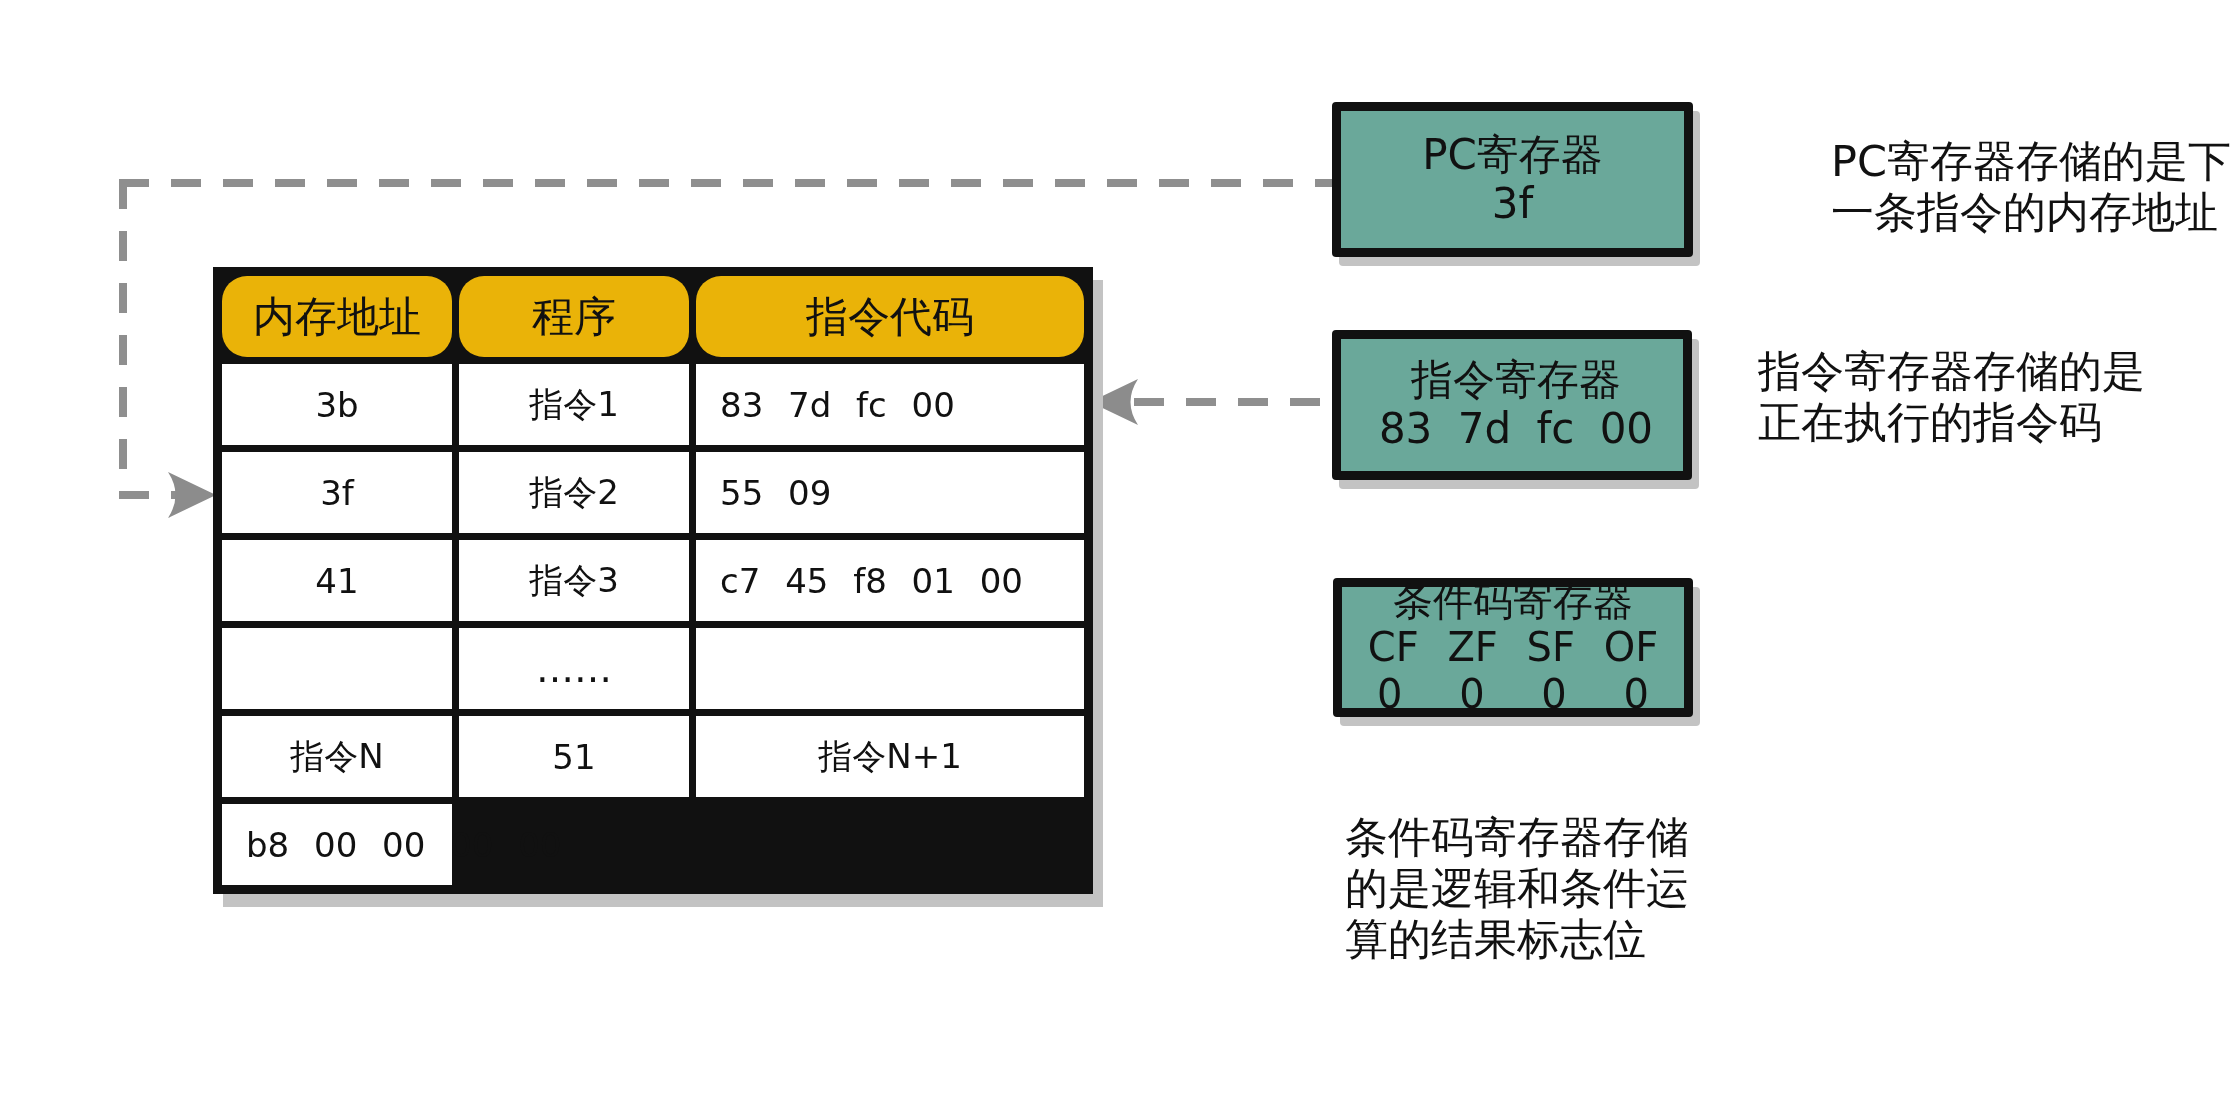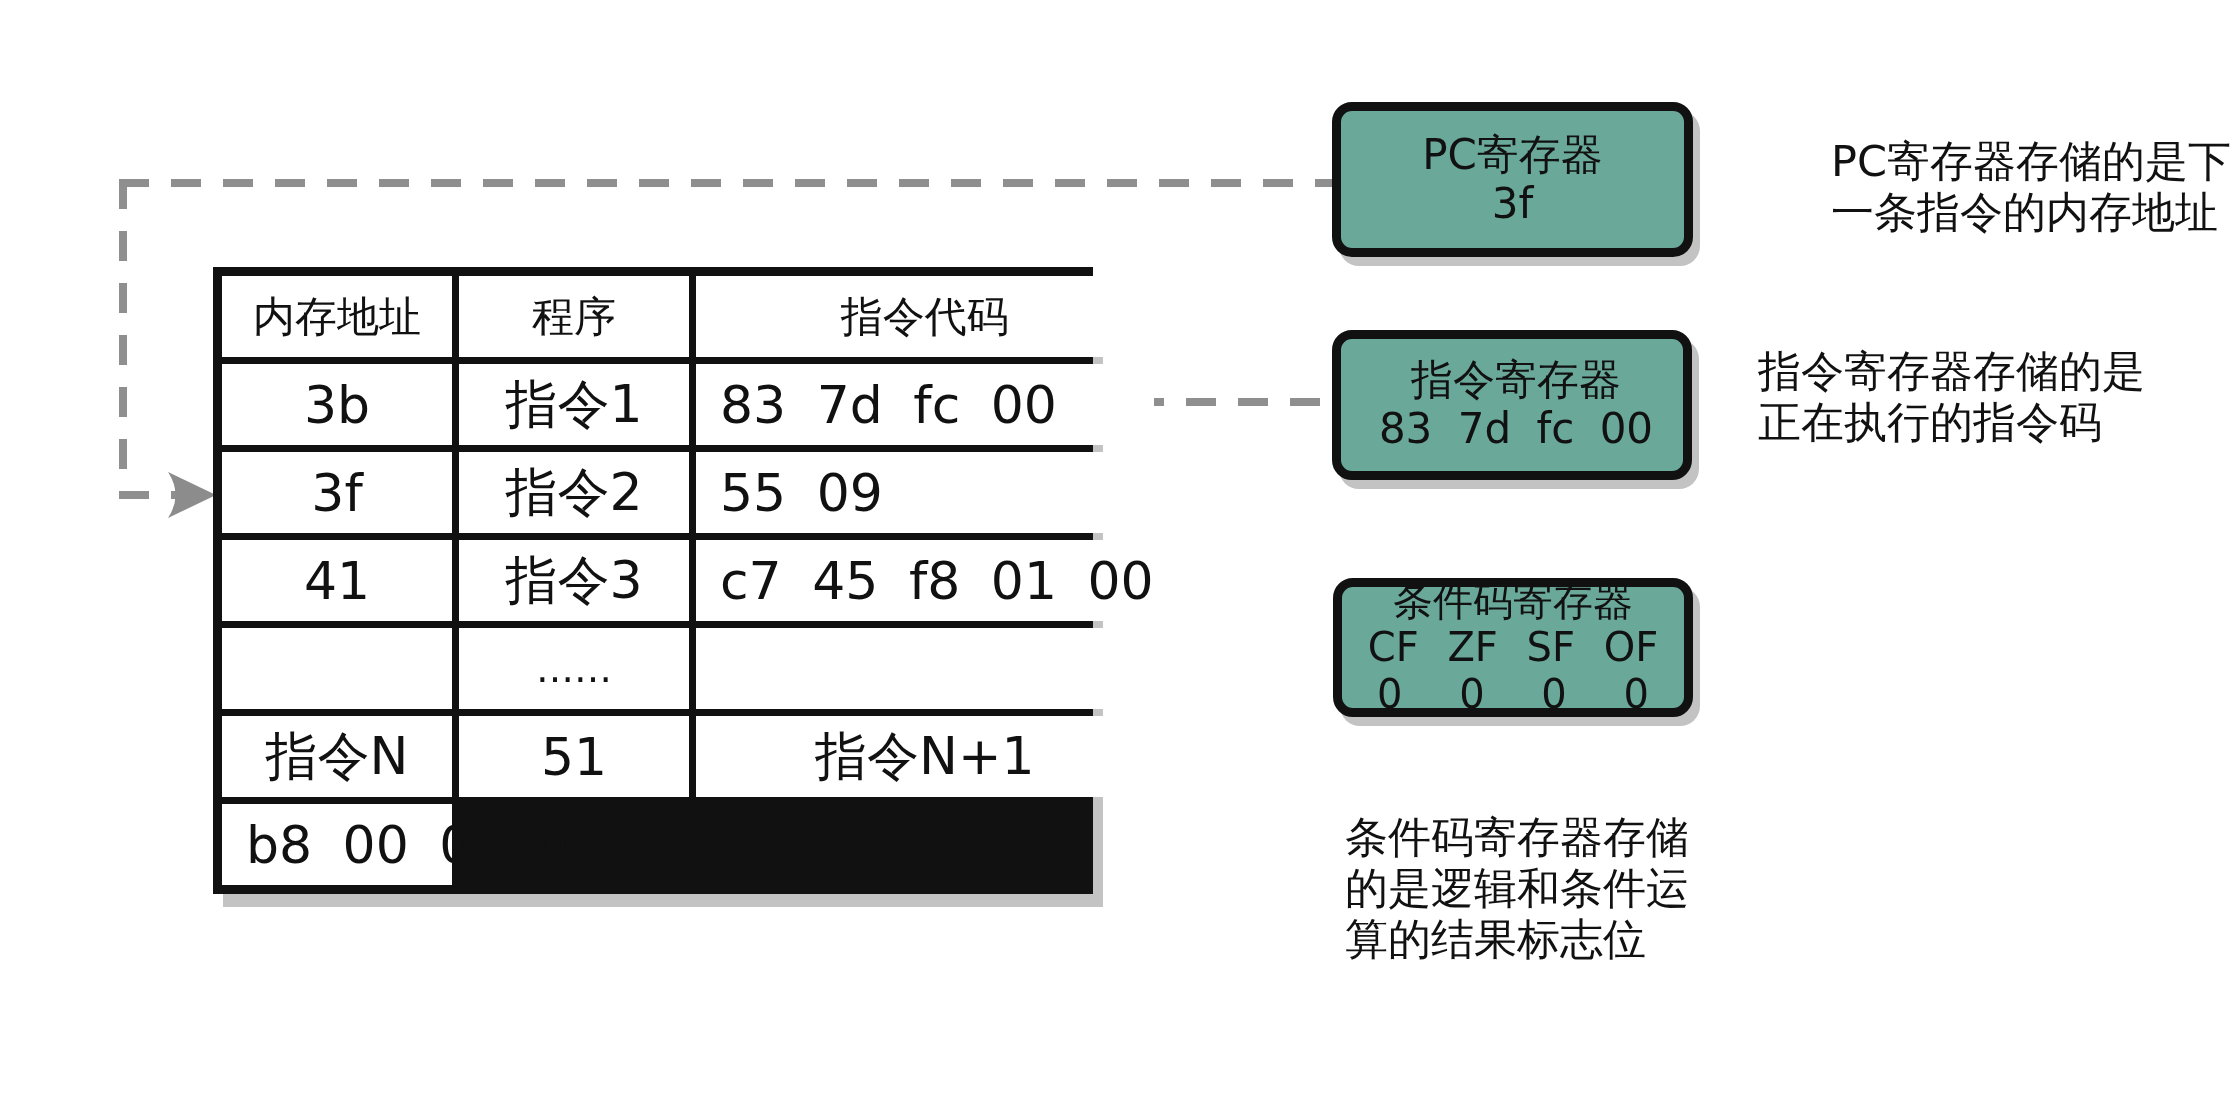--- a/index.html
+++ b/index.html
@@ -20,34 +20,34 @@
     background:#111;
     display:grid;
     grid-template-columns:230px 230px 1fr;
     grid-auto-rows:81px;
     gap:7px;
     box-shadow:10px 13px 0 #c3c3c3;
   }
   .cell{
     background:#ffffff;
     display:flex;align-items:center;justify-content:center;
-    font-size:52px;
+    font-size:34px;
     white-space:nowrap;
   }
-  .cell.hdr{background:#ffffff;font-size:42px;}
+  .cell.hdr{background:#eab308;font-size:42px;border-radius:25px;}
   .cell.code{justify-content:flex-start;padding-left:24px;word-spacing:14px;}
   .cell.dots{font-size:38px;}
 
   
   .reg-box{
     position:absolute;
     box-sizing:border-box;
     background:#6aa89a;
     border:9px solid #111;
-    border-radius:20px;
+    border-radius:4px;
     box-shadow:7px 9px 0 #c3c3c3;
     display:flex;flex-direction:column;
     align-items:center;justify-content:center;
     font-size:42px;line-height:1.16;
     text-align:center;
   }
   #pc-box{left:1332px;top:102px;width:361px;height:155px;}
   #ir-box{left:1332px;top:330px;width:360px;height:150px;padding-left:8px;}
   #cc-box{left:1333px;top:578px;width:360px;height:139px;font-size:40px;}
   .reg-value{word-spacing:12px;}

